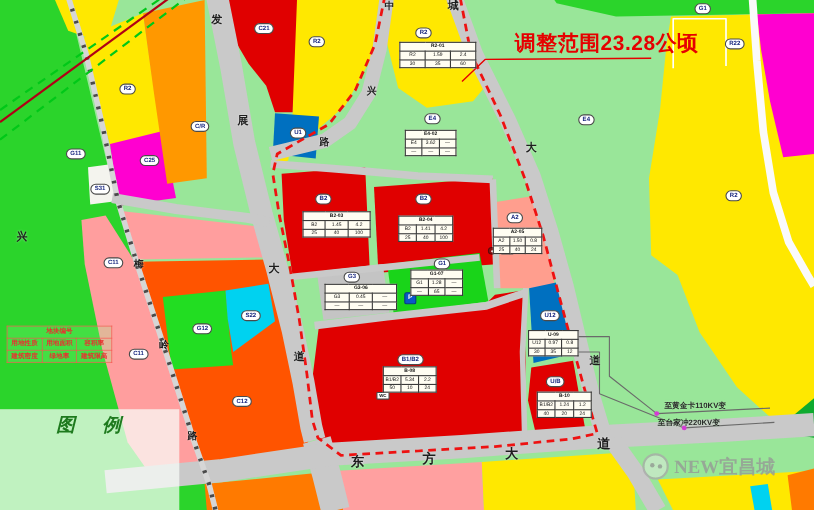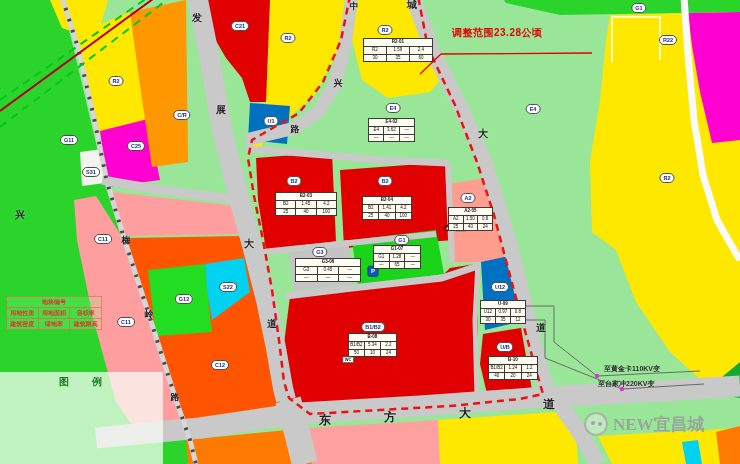--- a/index.html
+++ b/index.html
@@ -18,28 +18,28 @@
   .rchar{position:absolute;transform:translate(-50%,-50%);font-weight:bold;color:#1d1d1d;
          text-shadow:0 0 2px rgba(255,255,255,.55);white-space:nowrap;}
   .ptab{position:absolute;border-collapse:collapse;background:#fffdf2;
         font-size:4.5px;color:#111;table-layout:fixed;}
   .ptab td{border:0.5px solid #3a3a3a;padding:0 1px;text-align:center;line-height:1.5;
            overflow:hidden;white-space:nowrap;}
   .ptab .hd{font-weight:bold;}
   .keytab{position:absolute;left:6px;top:296px;width:96px;border-collapse:collapse;
           font-size:6px;font-weight:bold;color:#e93030;background:rgba(140,255,140,0.25);}
   .keytab td{border:0.6px solid rgba(255,80,80,0.6);text-align:center;padding:0.5px 1px;line-height:1.5;}
-  .range-label{position:absolute;left:452px;top:26px;font-size:10px;font-weight:bold;
+  .range-label{position:absolute;left:468px;top:26px;font-size:19px;font-weight:bold;
                color:#e60000;white-space:nowrap;letter-spacing:0.5px;}
   .sub-note{position:absolute;font-size:7px;font-weight:bold;color:#2a2a2a;white-space:nowrap;
             text-shadow:0 0 2px rgba(180,240,180,.8);}
   .legend{position:absolute;left:0;top:372px;width:163px;height:92px;
           background:rgba(250,253,250,0.72);box-sizing:border-box;padding-top:3px;}
-  .legend-title{text-align:center;font-size:10px;font-weight:bold;color:#1e7a1e;
-                letter-spacing:10px;margin-left:8px;}
+  .legend-title{text-align:center;font-size:17px;font-weight:bold;color:#1e7a1e;
+                letter-spacing:10px;margin-left:8px;font-style:italic;}
   .lg-item{position:absolute;height:10px;}
   .watermark{position:absolute;left:584px;top:412px;display:flex;align-items:center;gap:5px;
              opacity:0.85;}
   .wm-icon{width:24px;height:24px;border-radius:50%;background:rgba(235,235,235,0.55);
            border:2px solid rgba(160,160,160,0.8);position:relative;box-sizing:border-box;}
   .wm-icon i{position:absolute;left:5px;top:7px;width:4px;height:4px;border-radius:50%;
              background:rgba(150,150,150,0.9);box-shadow:7px 1px 0 rgba(150,150,150,0.9);}
   .wm-text{font-size:17px;font-weight:bold;color:rgba(150,150,150,0.9);white-space:nowrap;font-family:Liberation Serif, serif;}
 </style>
 </head>

